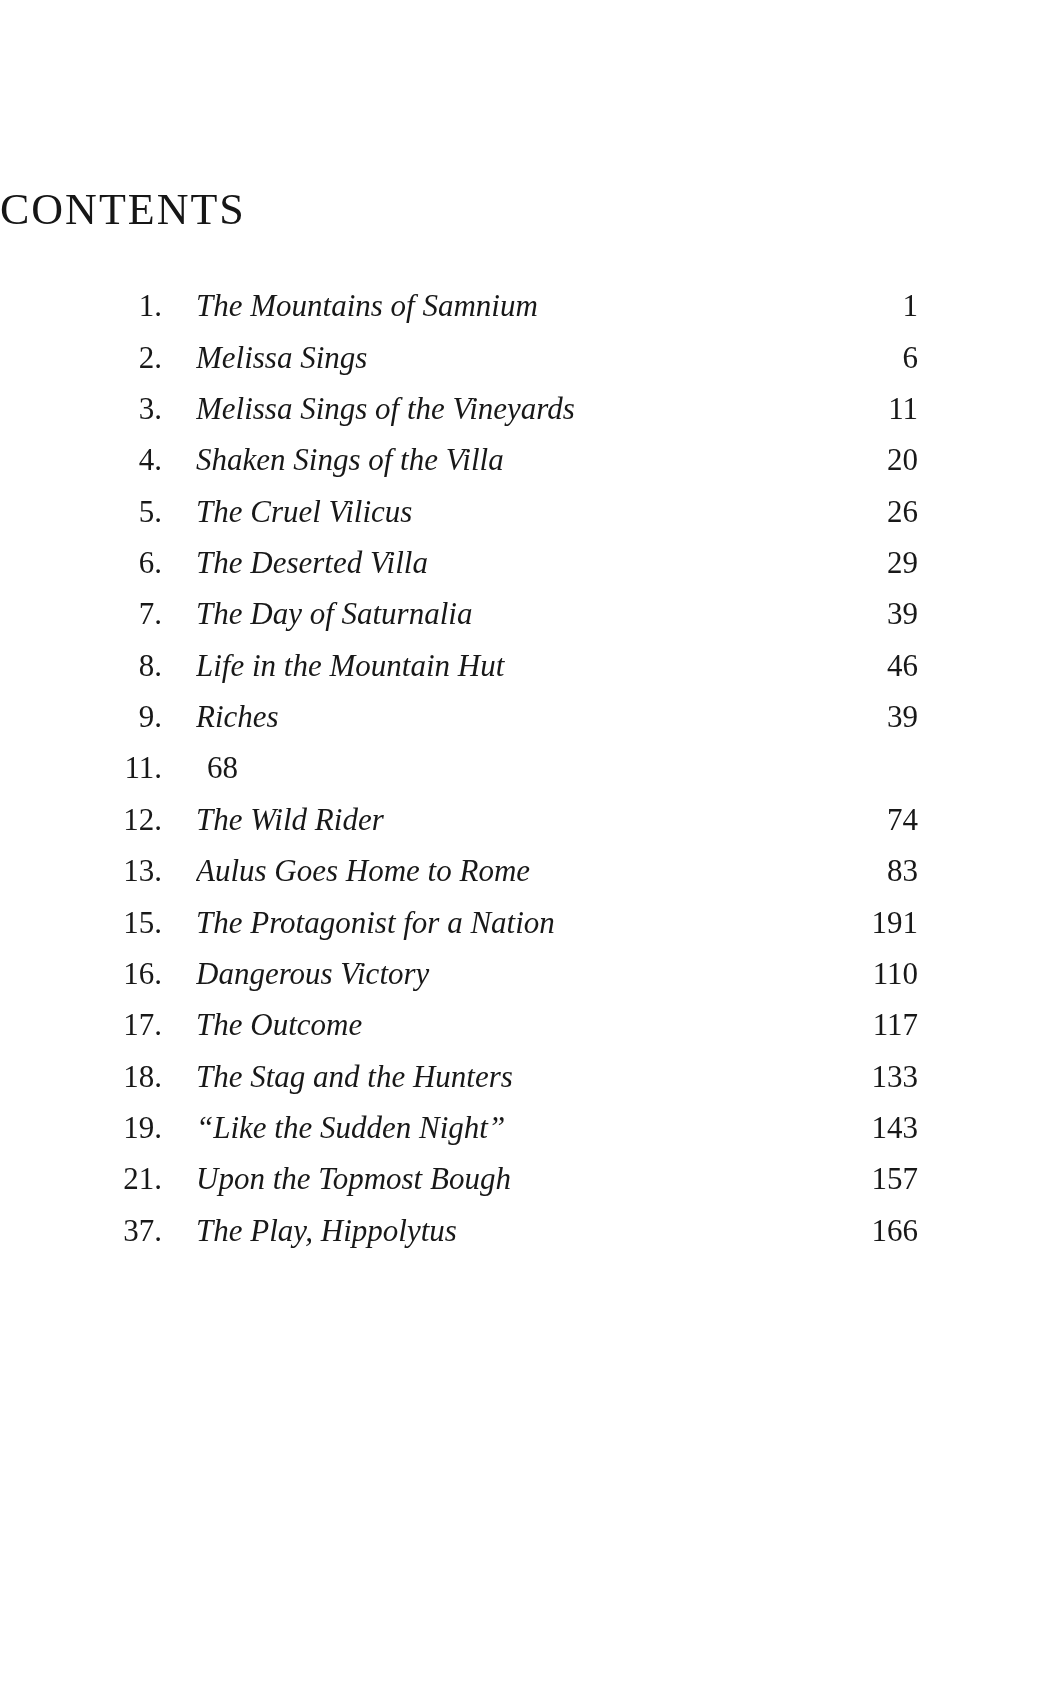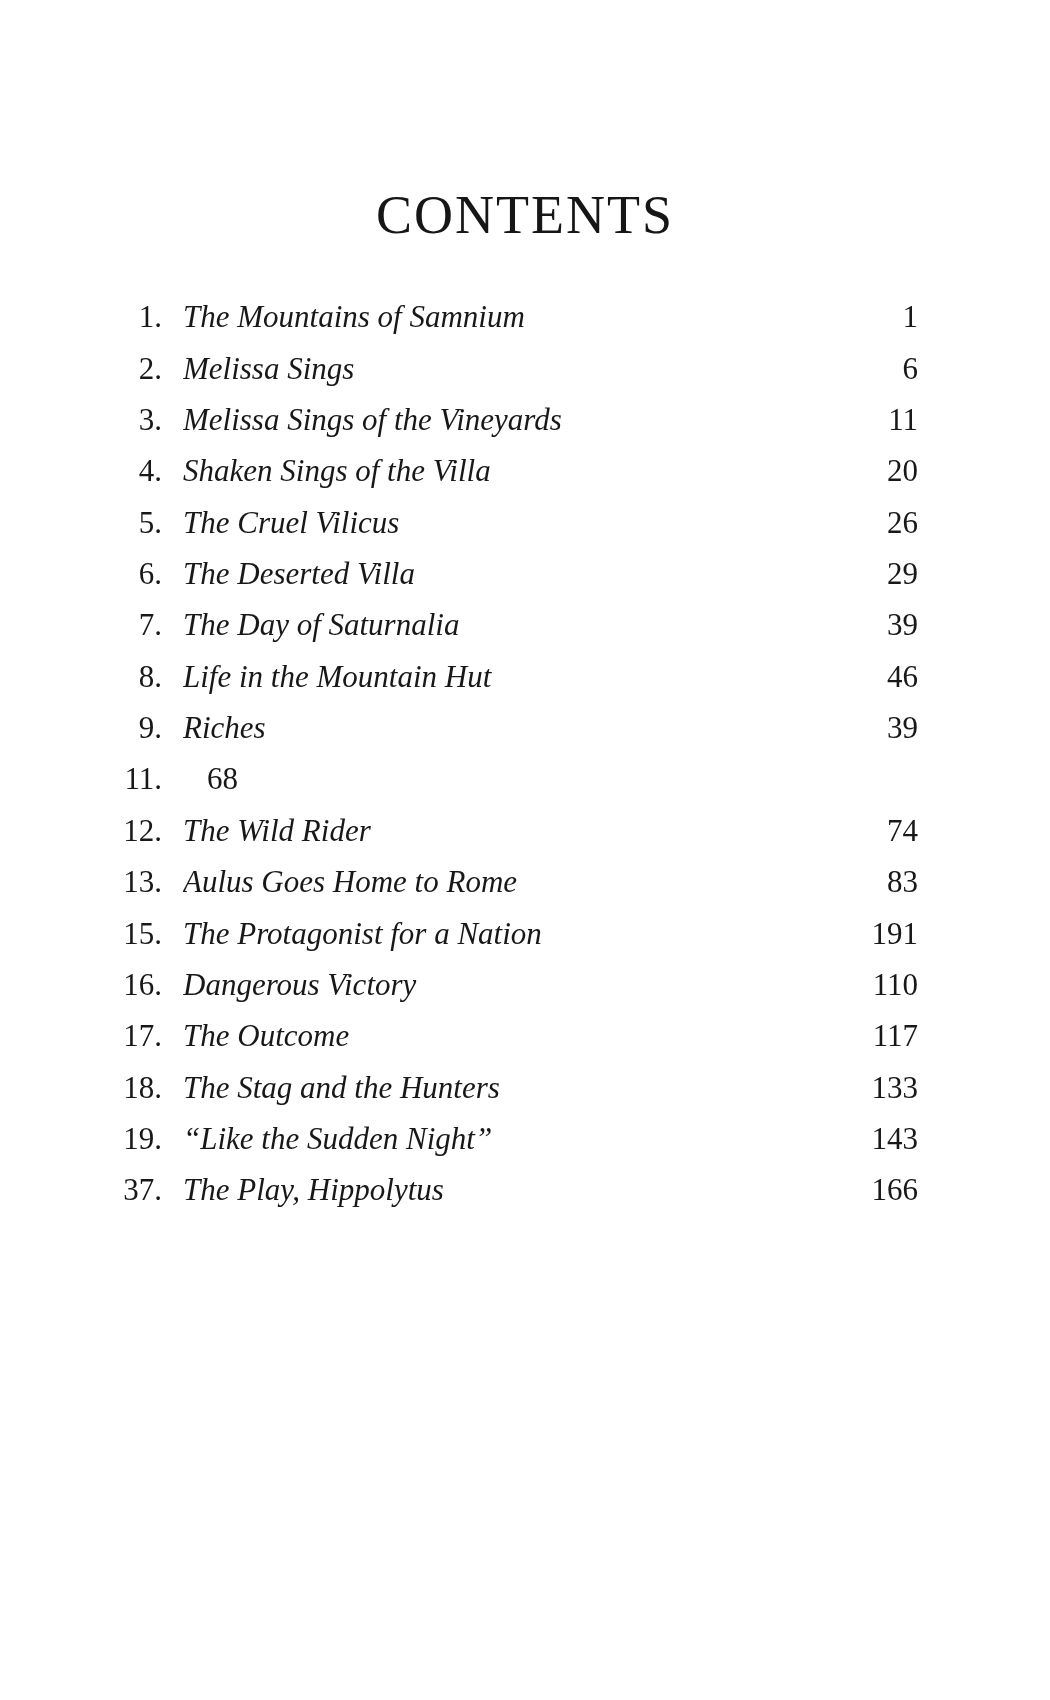--- a/index.html
+++ b/index.html
@@ -15,22 +15,21 @@
     color: #181818;
     overflow: hidden;
   }
   .page {
     width: 100%;
     height: 100%;
   }
   .page-title {
     margin: 0;
     padding-top: 186px;
-    text-align: center;
-    font-size: 54px;
+    font-size: 44px;
     font-weight: 400;
     letter-spacing: 2px;
     line-height: 1.1;
     color: #161616;
   }
   .toc {
     margin-left: 104px;
     margin-top: 46px;
     width: 814px;
   }
@@ -42,21 +41,21 @@
     line-height: 51.35px;
   }
   .toc-num {
     flex: none;
     width: 58px;
     text-align: right;
     font-style: normal;
   }
   .toc-title {
     flex: 1 1 auto;
-    margin-left: 21px;
+    margin-left: 34px;
     font-style: italic;
     white-space: nowrap;
     overflow: hidden;
   }
   .toc-page {
     flex: none;
     min-width: 64px;
     margin-left: 12px;
     text-align: right;
     font-style: normal;
@@ -146,18 +145,23 @@
         <span class="toc-num">18.</span>
         <span class="toc-title">The Stag and the Hunters</span>
         <span class="toc-page">133</span>
       </div>
       <div class="toc-row">
         <span class="toc-num">19.</span>
         <span class="toc-title">“Like the Sudden Night”</span>
         <span class="toc-page">143</span>
       </div>
       <div class="toc-row">
+        <span class="toc-num">21.</span>
+        <span class="toc-title">Upon the Topmost Bough</span>
+        <span class="toc-page">157</span>
+      </div>
+      <div class="toc-row">
         <span class="toc-num">37.</span>
         <span class="toc-title">The Play, Hippolytus</span>
         <span class="toc-page">166</span>
       </div>
     </div>
 </div>
 
 </body></html>

